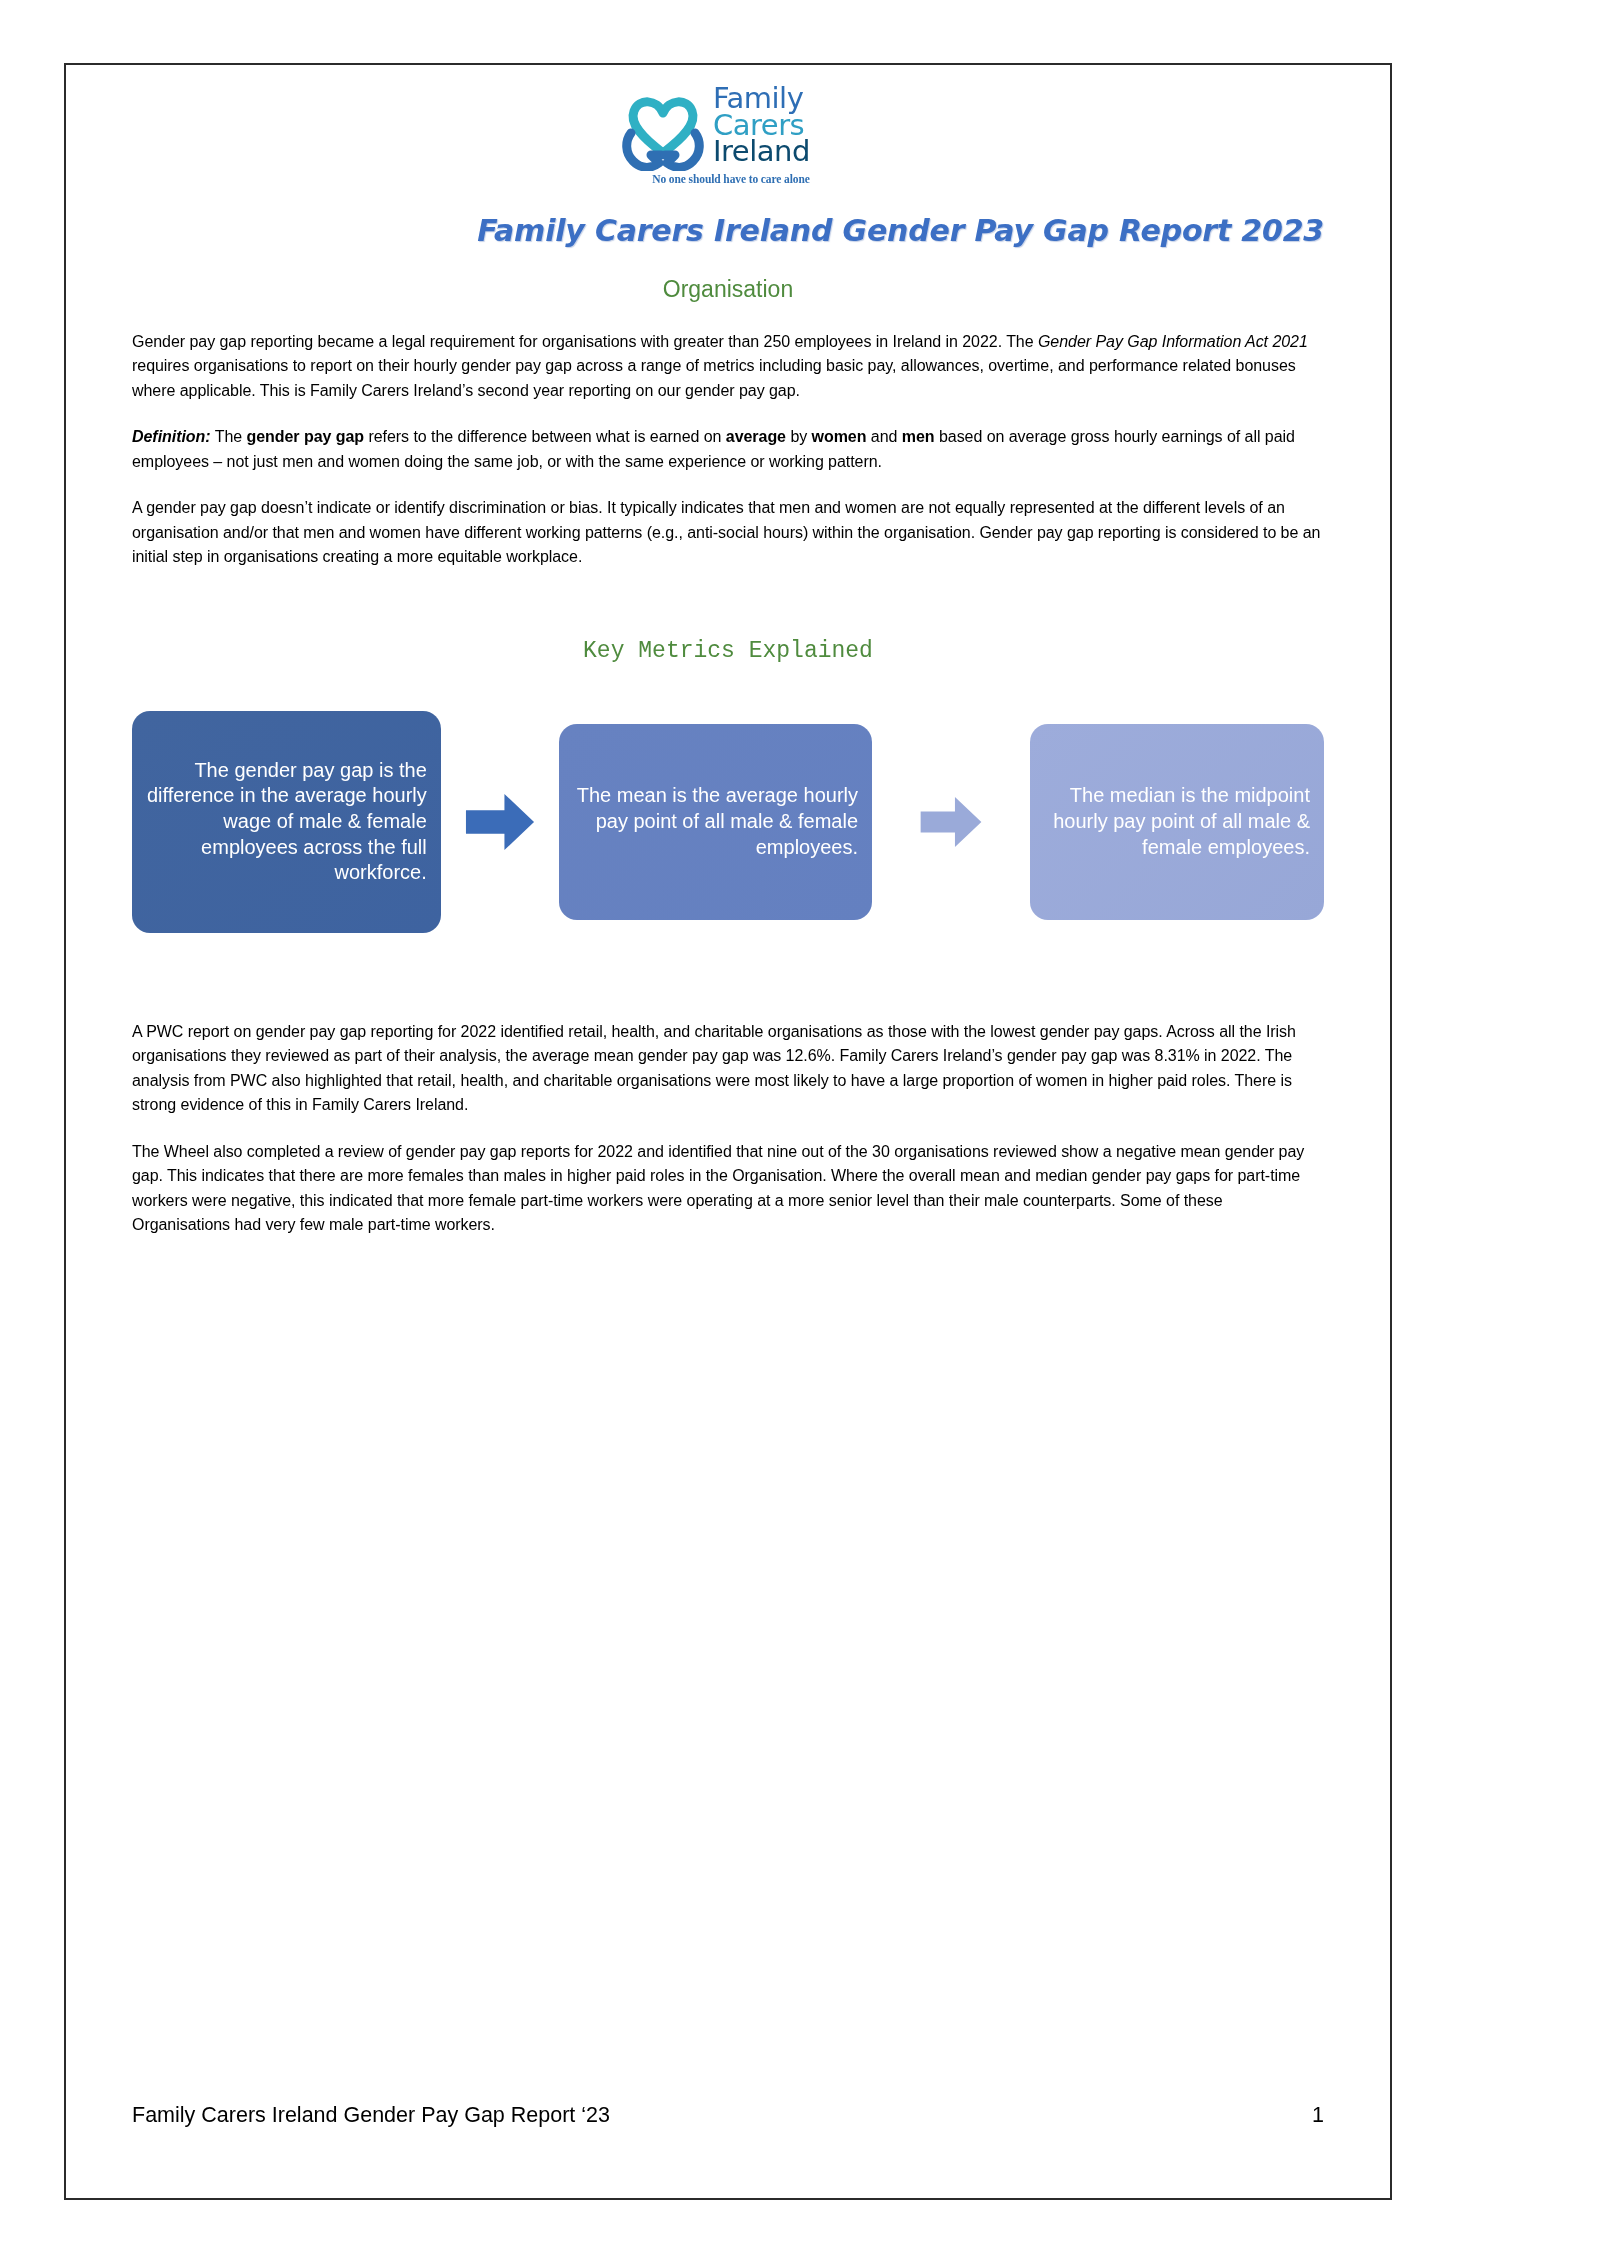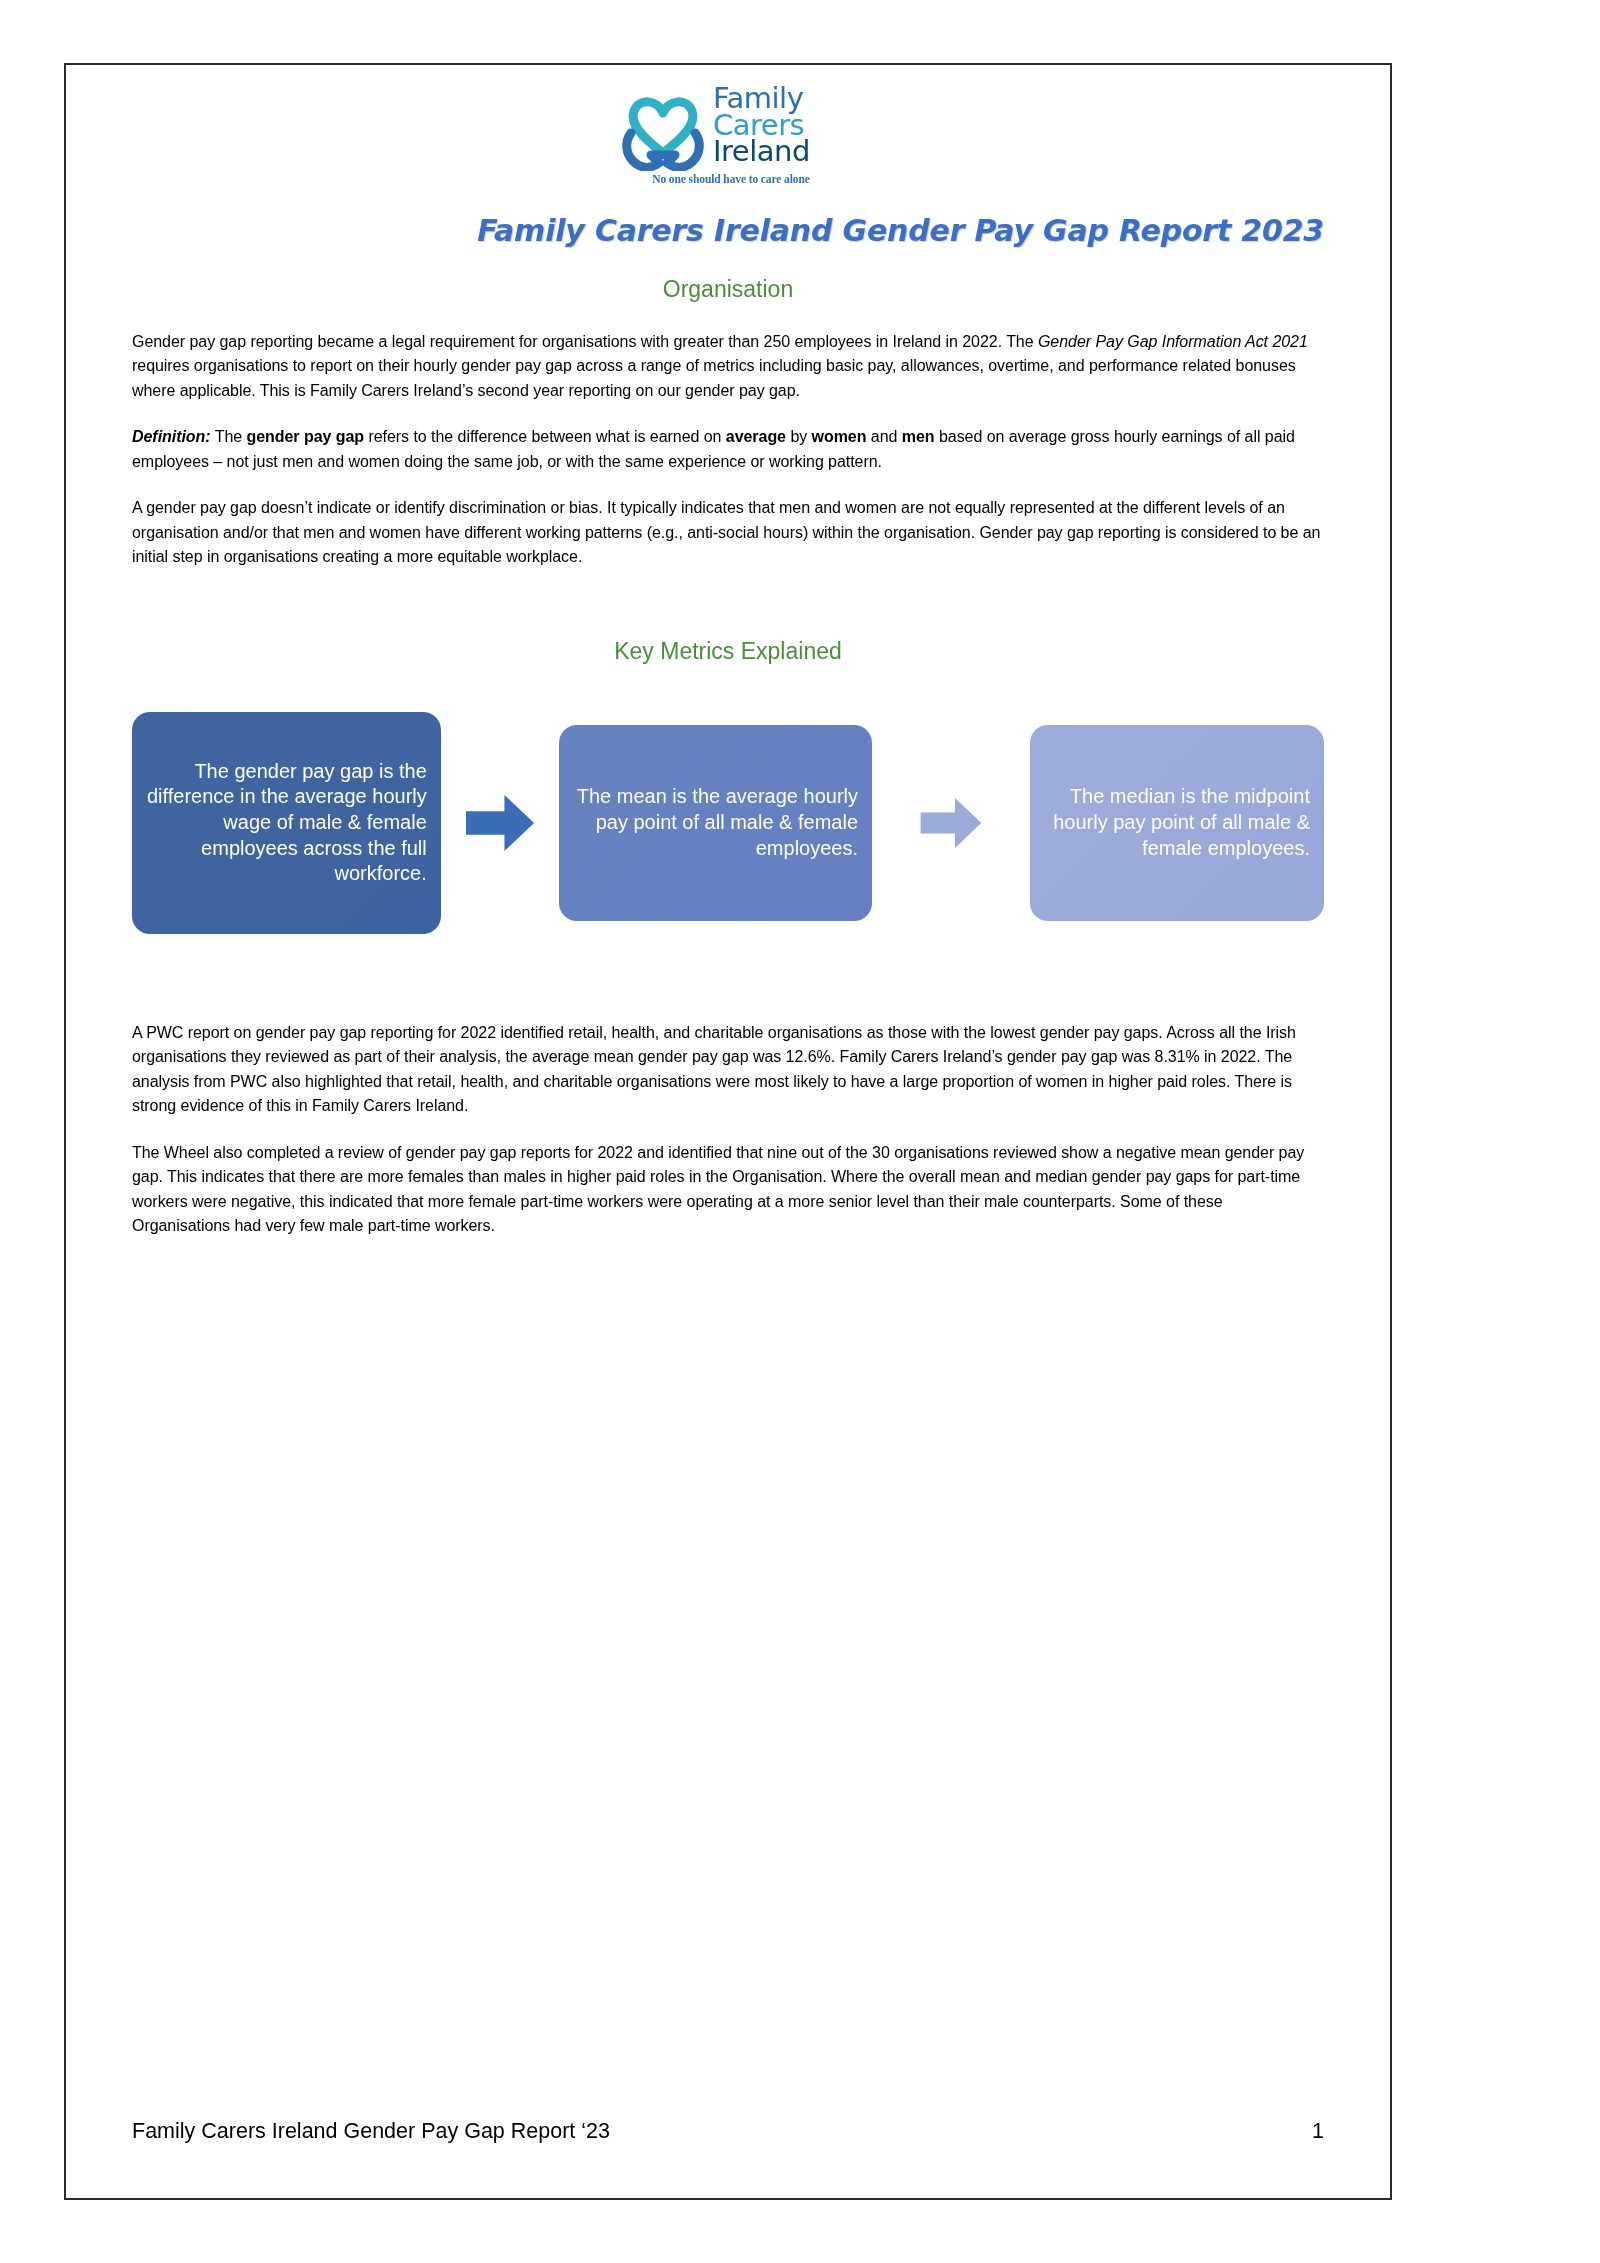--- a/index.html
+++ b/index.html
@@ -96,20 +96,21 @@
   }
   .section-heading {
     text-align: center;
     font-size: 23px;
     color: #4f8b3e;
     margin: 28px 0 0 0;
     font-weight: 400;
   }
   .section-heading.second {
     margin-top: 68px;
+    font-family: Liberation Mono, monospace;
   }
 
   
   p.body {
     font-size: 16px;
     line-height: 1.53;
     margin: 0 0 22px 0;
     text-align: left;
     letter-spacing: -0.05px;
   }
@@ -163,21 +164,21 @@
   .arrow-1 { width: 126px; }
   .arrow-2 { width: 168px; }
   .arrow-svg-1 { width: 74px; height: 74px; }
   .arrow-svg-2 { width: 66px; height: 66px; }
 
   
   .footer {
     position: absolute;
     left: 66px;
     right: 66px;
-    bottom: 54px;
+    bottom: 70px;
     display: flex;
     justify-content: space-between;
     align-items: baseline;
     font-size: 21.5px;
   }
 </style>
 </head>
 <body>
 
 <div class="page">

